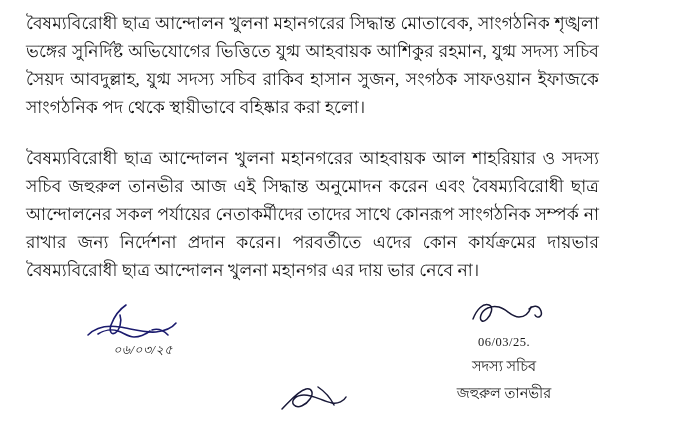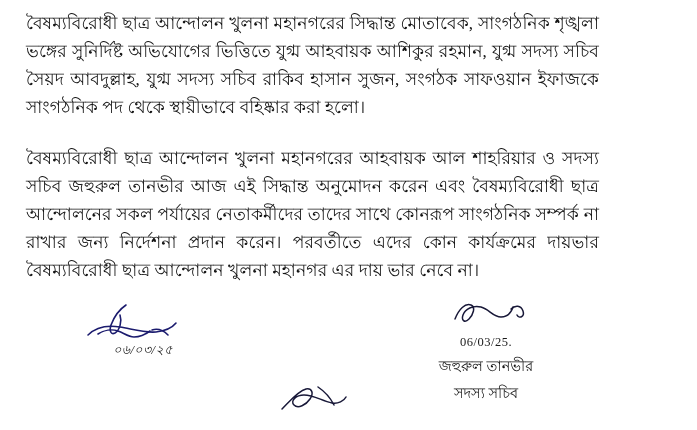--- a/index.html
+++ b/index.html
@@ -45,21 +45,21 @@
     position: absolute;
     text-align: center;
     width: 190px;
   }
   .sig-block.left {
     left: 22px;
     top: 6px;
     font-style: italic;
   }
   .sig-block.right {
-    right: 18px;
+    right: 0;
     top: 0px;
   }
   .sig-scribble {
     height: 44px;
     position: relative;
   }
   .sig-scribble svg {
     display: block;
     margin: 0 auto;
   }
@@ -127,22 +127,22 @@
     </div>
 
     <div class="sig-block right">
       <div class="sig-scribble">
         <svg width="150" height="40" viewBox="0 0 150 40" aria-hidden="true">
           <path class="ink-dark" d="M44 24 C48 14, 54 8, 60 10 C65 12, 62 20, 58 24 C54 28, 50 26, 52 20 C54 14, 62 10, 70 12 C78 14, 82 22, 90 22 C96 22, 100 18, 102 12"></path>
           <path class="ink-dark" d="M100 14 C104 10, 110 10, 112 16 C114 22, 108 24, 106 20"></path>
         </svg>
       </div>
       <div class="sig-date">06/03/25.</div>
+      <div class="sig-name">সদস্য সচিব</div>
       <div class="sig-name">জহুরুল তানভীর</div>
-      <div class="sig-name">সদস্য সচিব</div>
     </div>
 
     <div class="sig-bottom">
       <svg width="130" height="34" viewBox="0 0 130 34" aria-hidden="true">
         <path class="ink-dark" d="M34 26 C42 18, 50 8, 58 6 C64 5, 66 10, 62 16 C58 22, 50 26, 46 22 C42 18, 48 12, 56 12 C66 12, 74 18, 84 20 C90 21, 96 18, 98 14"></path>
         <path class="ink-dark" d="M70 4 C76 8, 82 14, 86 22"></path>
       </svg>
     </div>
 
   </div>

